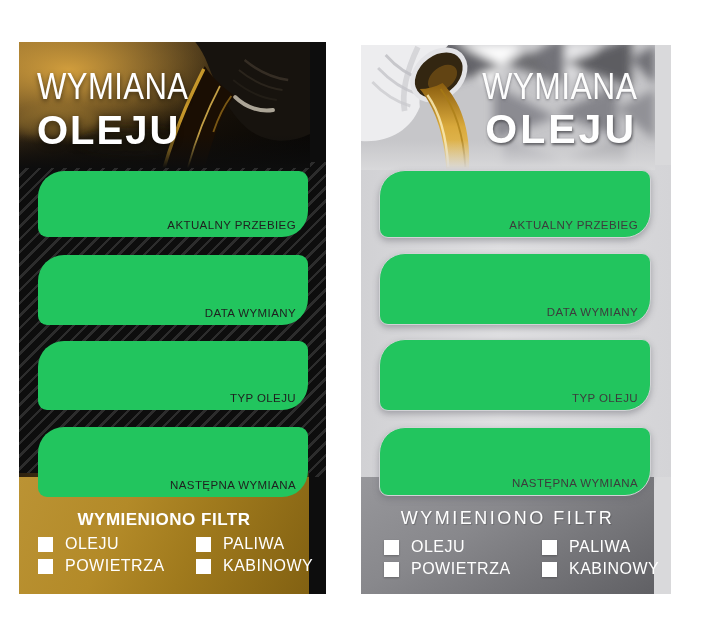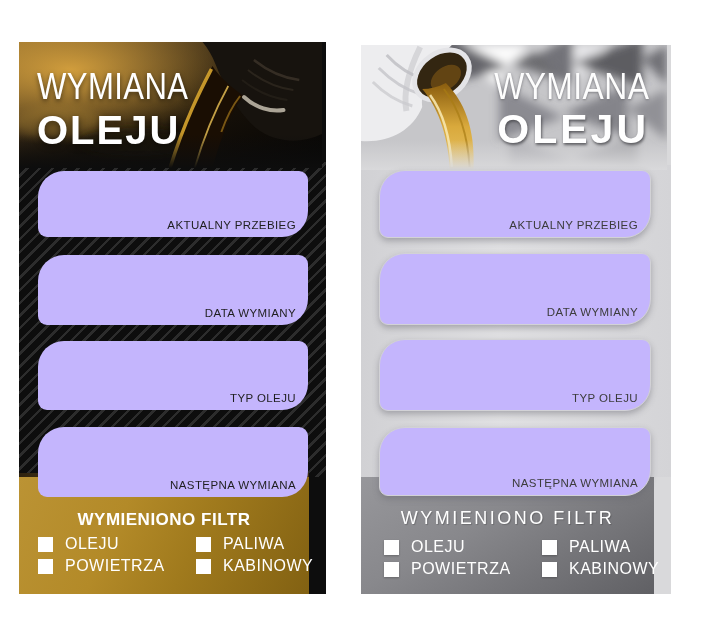--- a/index.html
+++ b/index.html
@@ -5,29 +5,29 @@
   html,body{margin:0;padding:0;}
   body{
     width:703px;height:628px;background:#ffffff;
     font-family:"Liberation Sans","DejaVu Sans",sans-serif;
     position:relative;overflow:hidden;
   }
   .canvas{position:absolute;inset:0;background:#ffffff;}
 
   
   .sticker{position:absolute;overflow:hidden;}
-  .photo{position:absolute;left:0;top:0;right:4px;}
+  .photo{position:absolute;left:0;top:0;right:16px;}
   .photo svg{display:block;width:100%;height:100%;}
 
   .title{position:absolute;line-height:1;white-space:nowrap;}
   .title .t1{font-weight:400;color:#ffffff;}
   .title .t2{font-weight:700;color:#ffffff;}
 
   .field{
-    position:absolute;background:#c4b5fd;
+    position:absolute;background:#22c55e;
     border-radius:26px 9px 26px 9px;z-index:3;
   }
   .field .field-label{
     position:absolute;right:12px;bottom:6px;
     font-size:11.5px;letter-spacing:.4px;white-space:nowrap;
   }
 
   .footer{position:absolute;left:0;right:17px;bottom:0;z-index:1;}
   .footer .heading{
     position:absolute;left:0;right:0;text-align:center;

